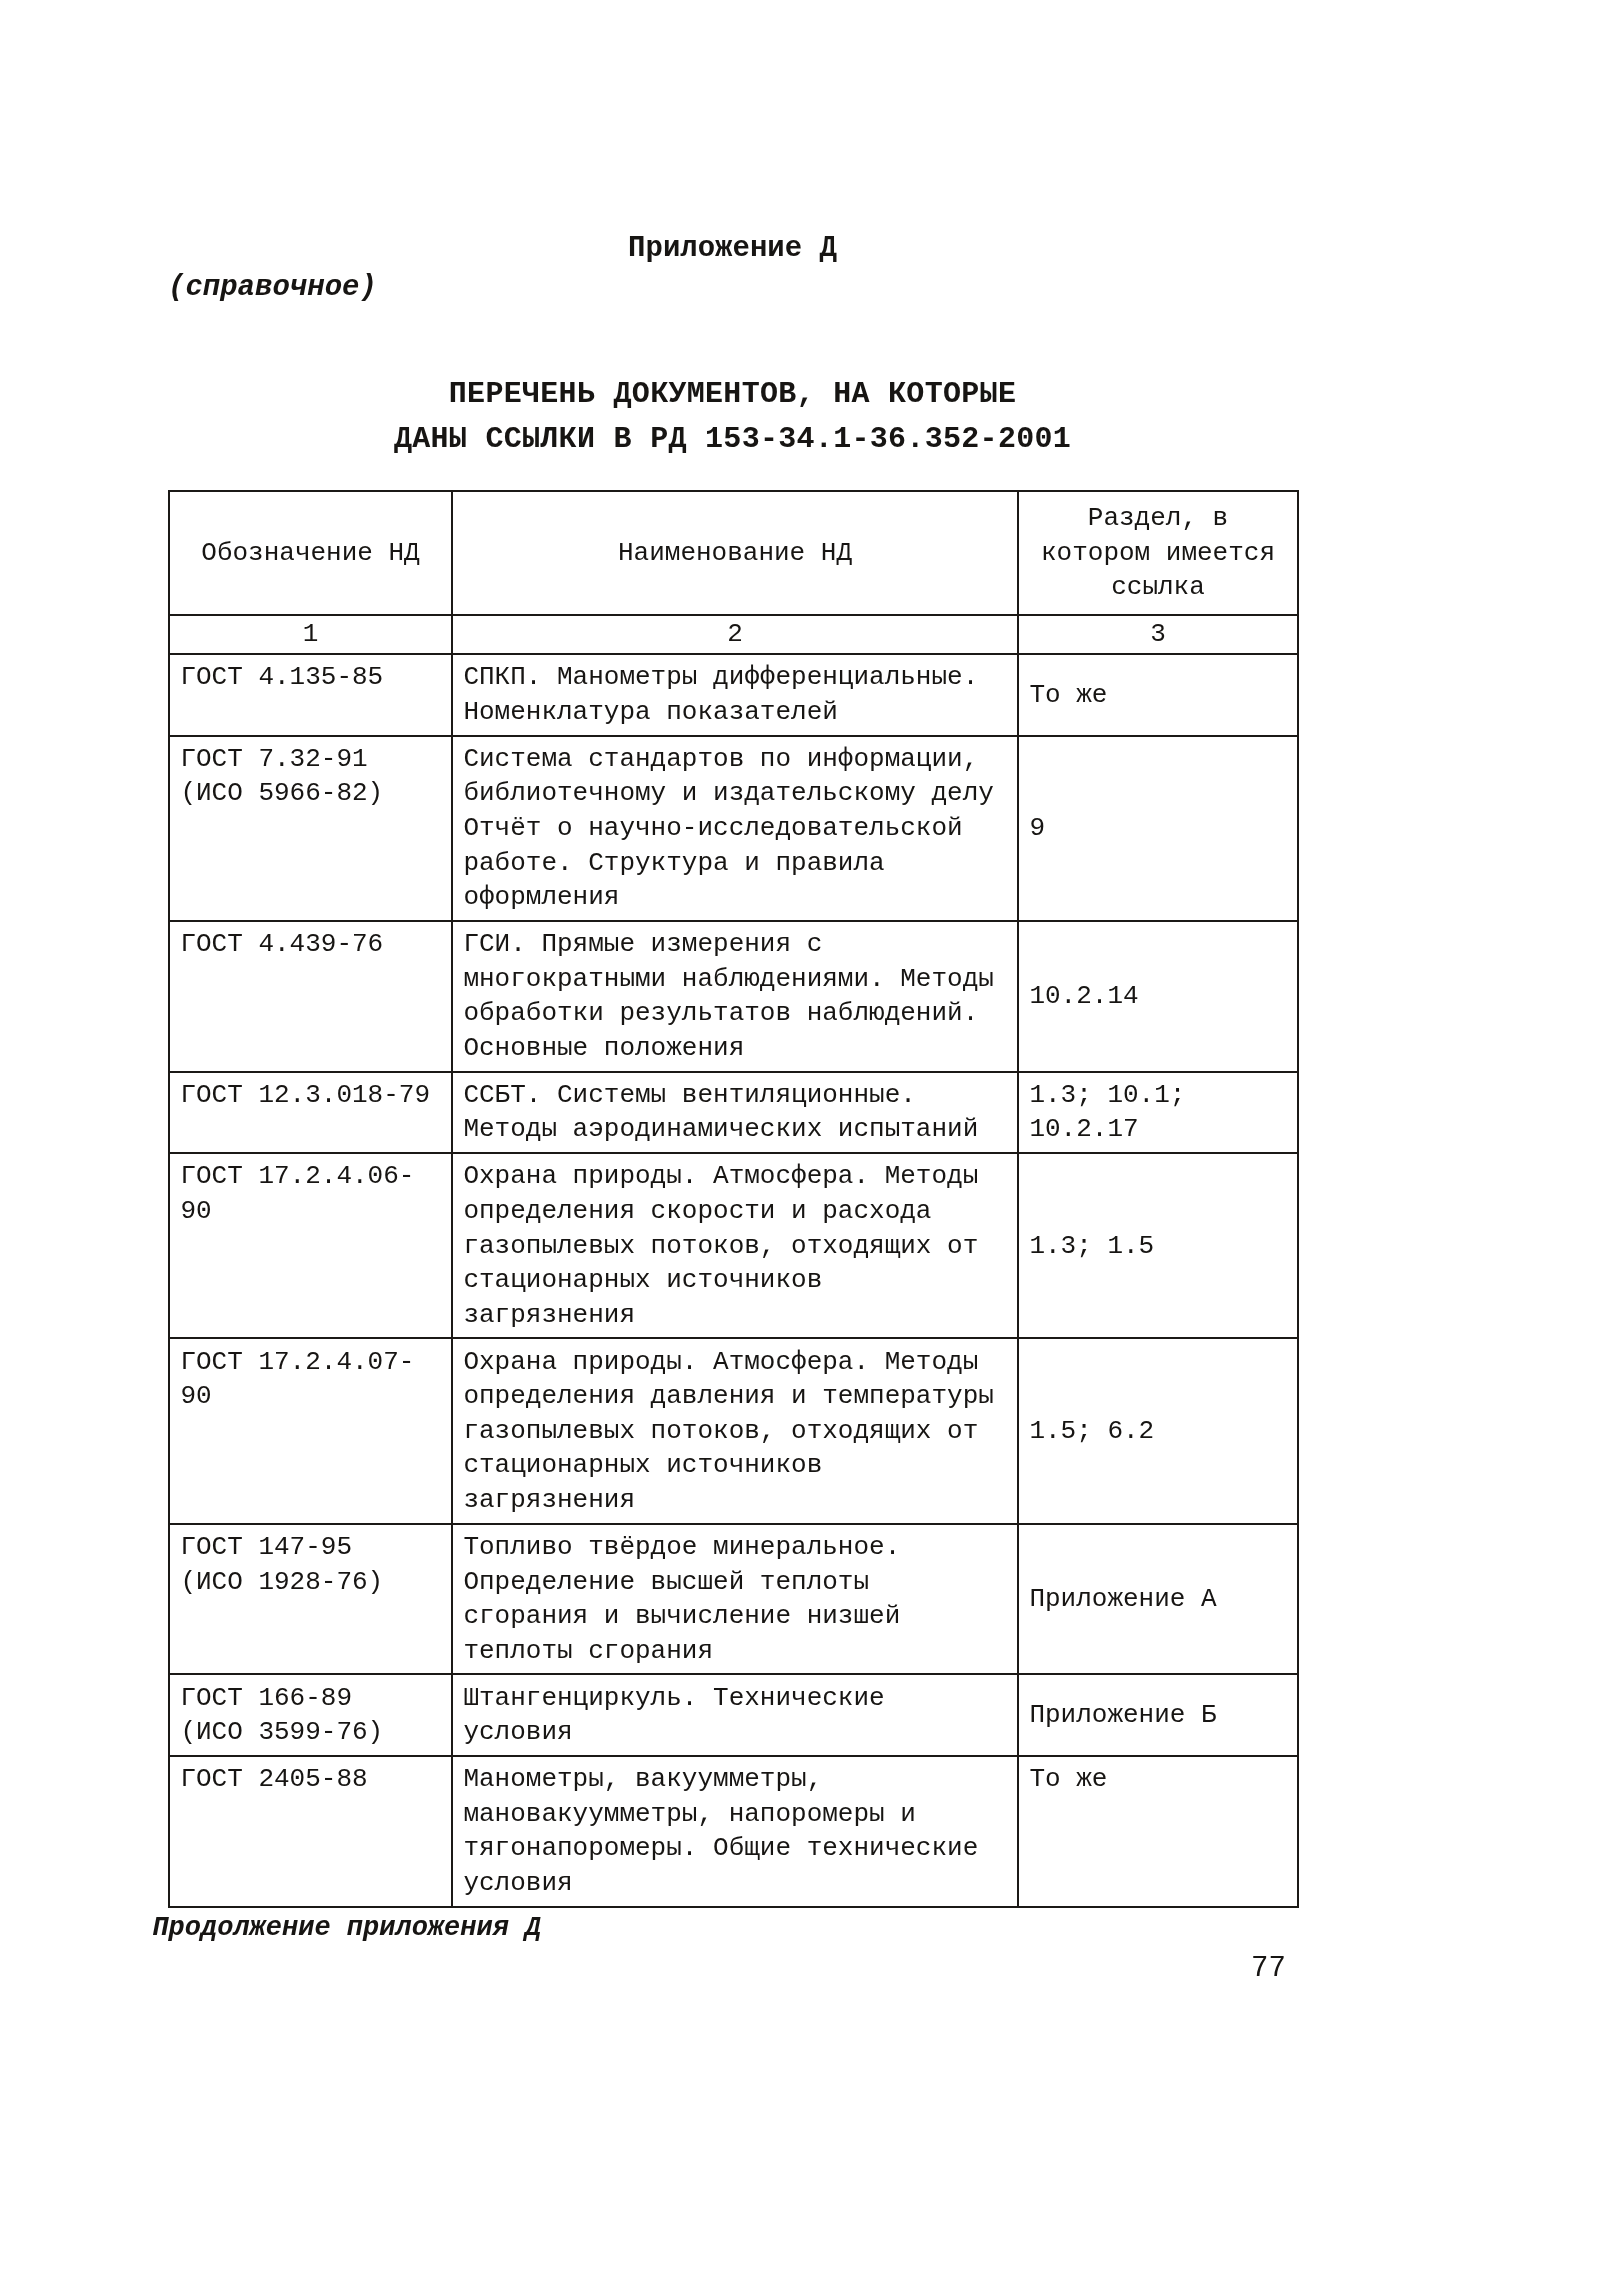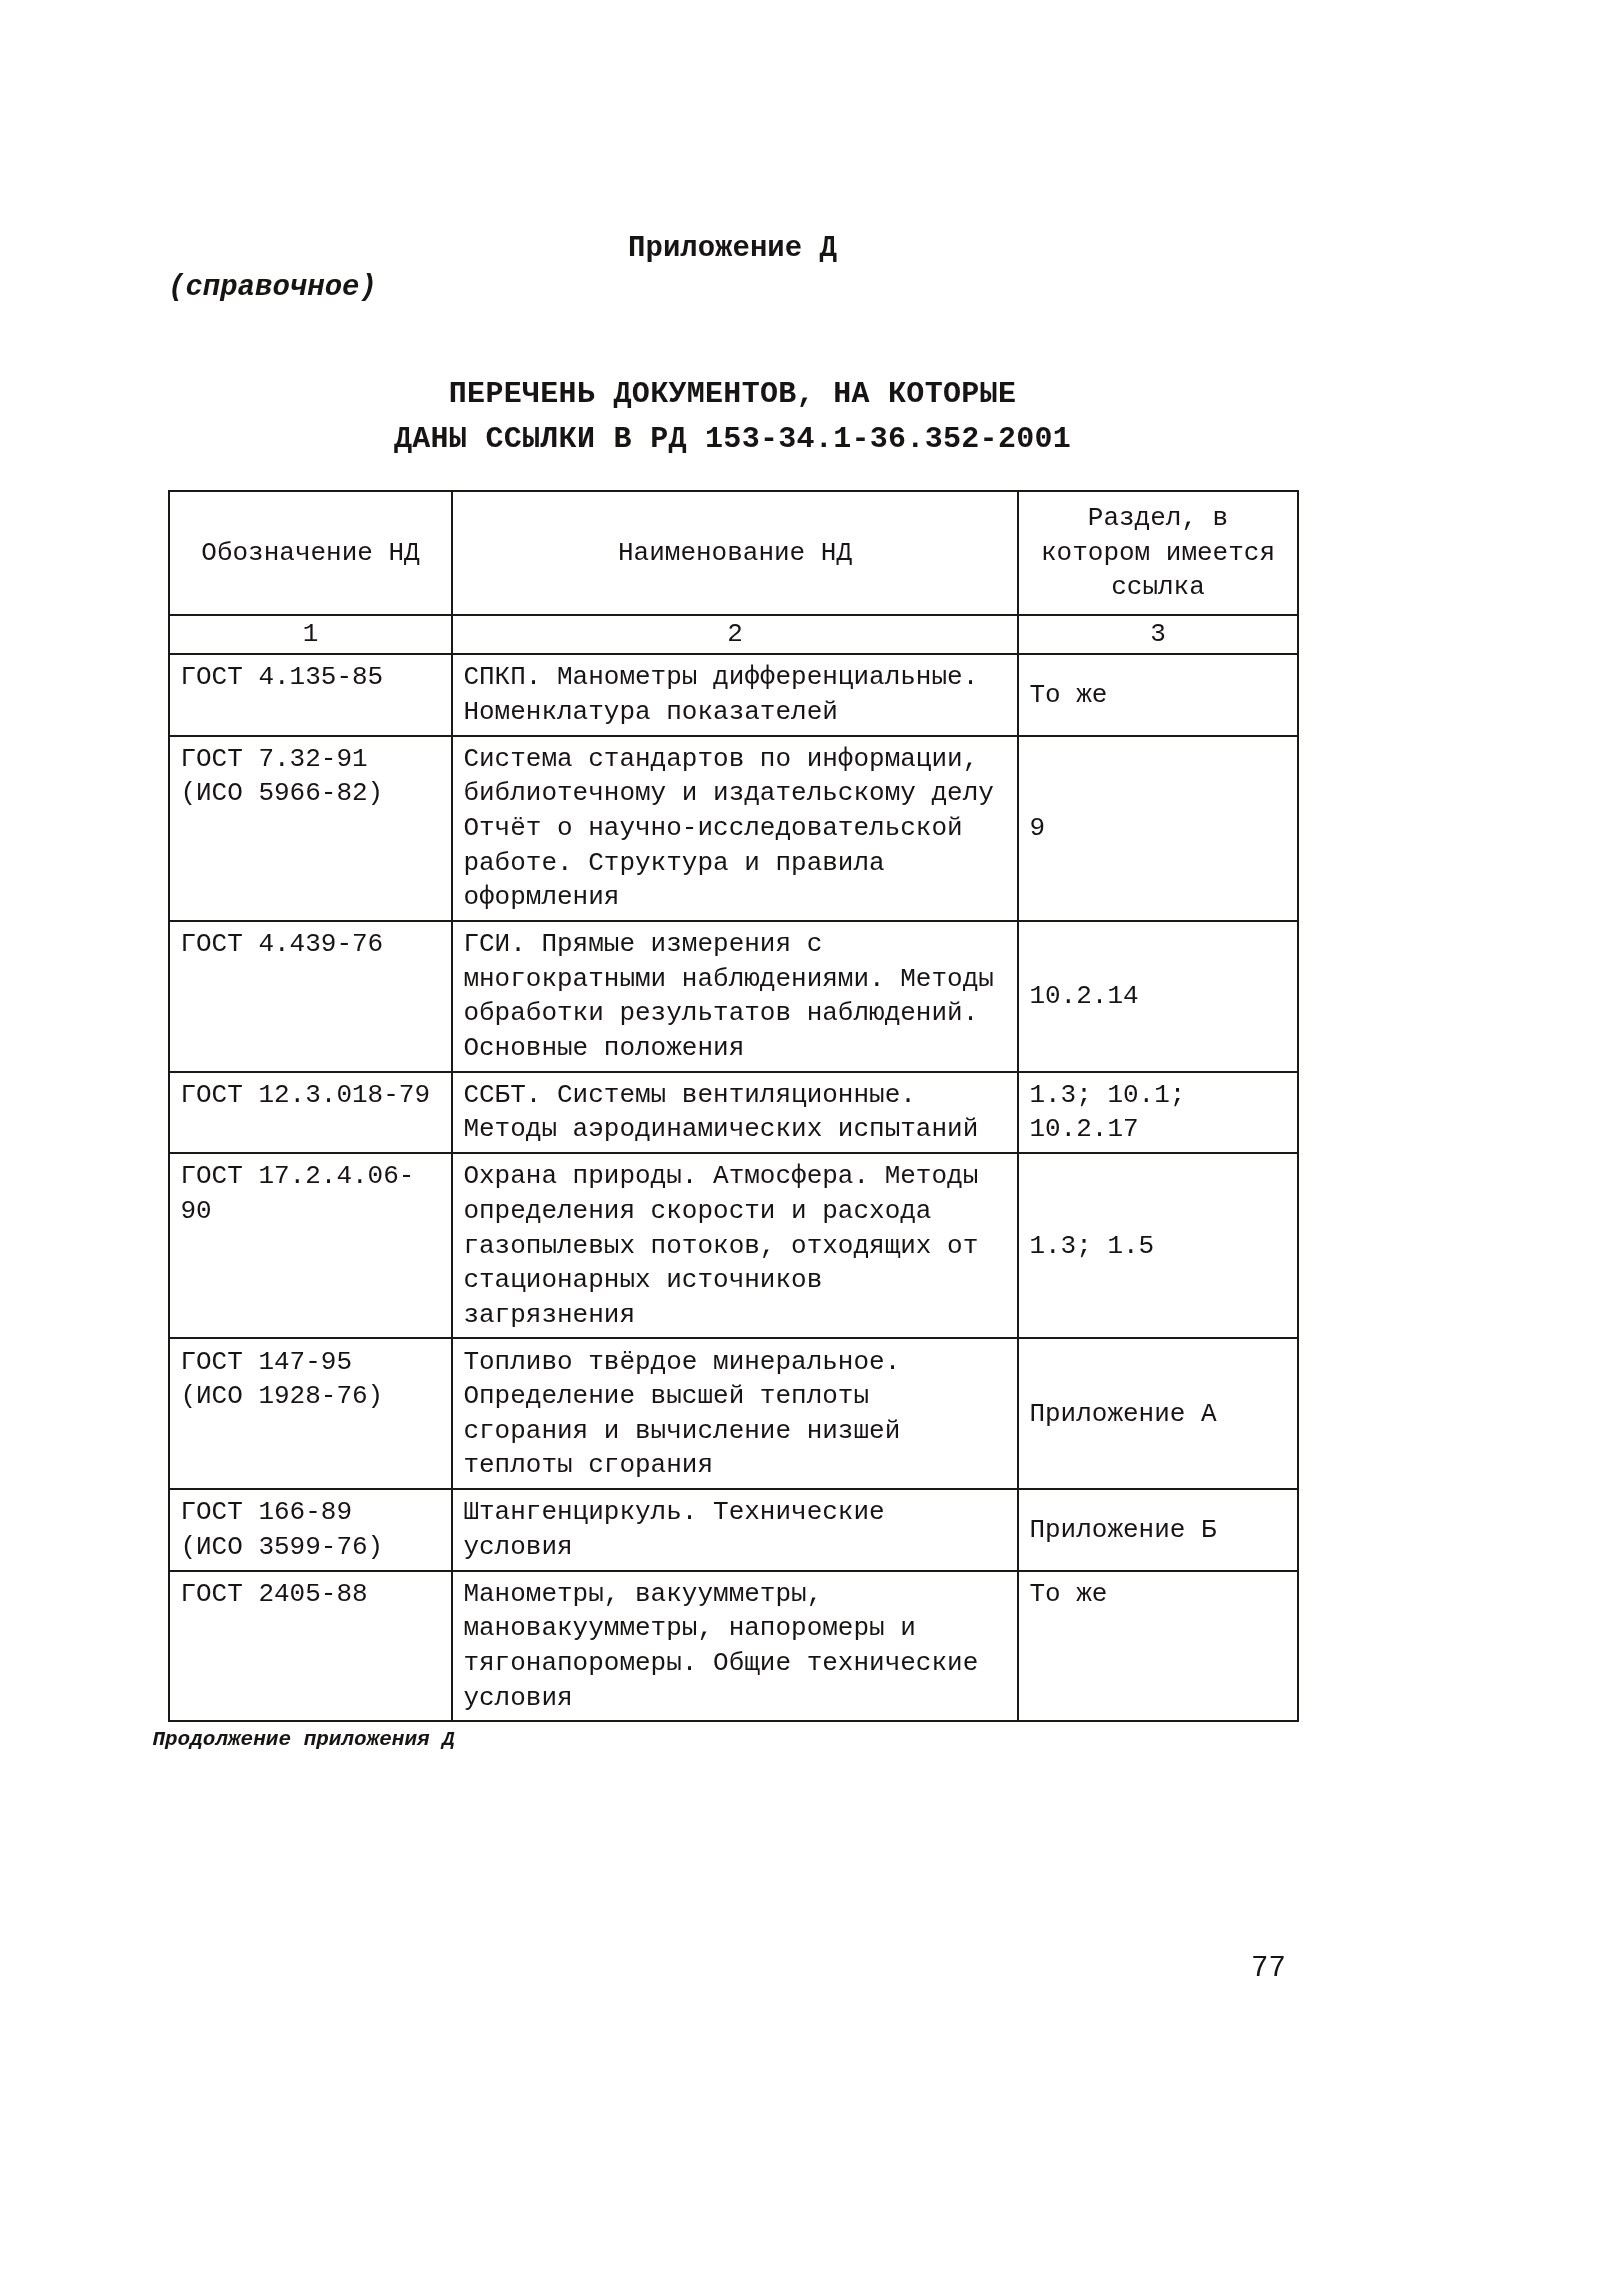--- a/index.html
+++ b/index.html
@@ -78,21 +78,21 @@
   }
   .ref-table td.cell-section {
     vertical-align: middle;
     white-space: pre-line;
   }
   .ref-table tbody tr:last-child td.cell-section {
     vertical-align: top;
   }
   .footer-note {
     margin-top: 5.2px;
-    font-size: 21px;
+    font-size: 27px;
     font-weight: bold;
     font-style: italic;
     margin-left: -15.6px;
   }
   .page-number {
     position: absolute;
     left: 1251px;
     top: 1952px;
     font-size: 29px;
   }
@@ -151,20 +151,25 @@
             <td class="cell-designation">ГОСТ 12.3.018-79</td>
             <td class="cell-name">ССБТ. Системы вентиляционные. Методы аэродинамических испытаний</td>
             <td class="cell-section">1.3; 10.1; 10.2.17</td>
           </tr>
           <tr>
             <td class="cell-designation">ГОСТ 17.2.4.06-90</td>
             <td class="cell-name">Охрана природы. Атмосфера. Методы определения скорости и расхода газопылевых потоков, отходящих от стационарных источников загрязнения</td>
             <td class="cell-section">1.3; 1.5</td>
           </tr>
           <tr>
+            <td class="cell-designation">ГОСТ 17.2.4.07-90</td>
+            <td class="cell-name">Охрана природы. Атмосфера. Методы определения давления и температуры газопылевых потоков, отходящих от стационарных источников загрязнения</td>
+            <td class="cell-section">1.5; 6.2</td>
+          </tr>
+          <tr>
             <td class="cell-designation">ГОСТ 147-95
 (ИСО 1928-76)</td>
             <td class="cell-name">Топливо твёрдое минеральное. Определение высшей теплоты сгорания и вычисление низшей теплоты сгорания</td>
             <td class="cell-section">Приложение А</td>
           </tr>
           <tr>
             <td class="cell-designation">ГОСТ 166-89
 (ИСО 3599-76)</td>
             <td class="cell-name">Штангенциркуль. Технические условия</td>
             <td class="cell-section">Приложение Б</td>

